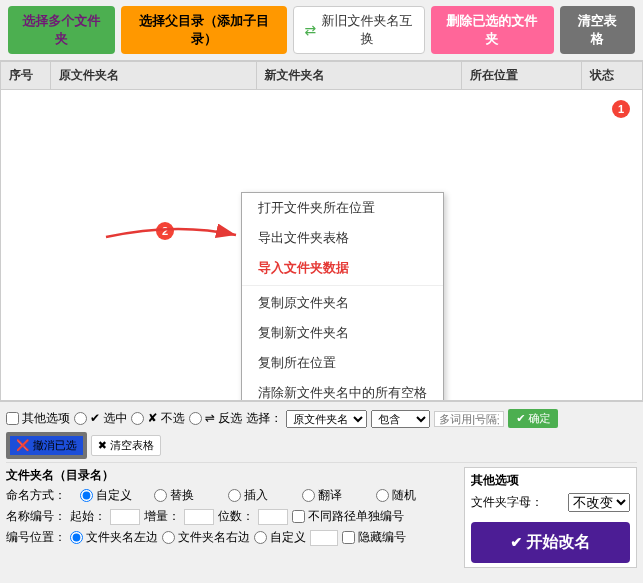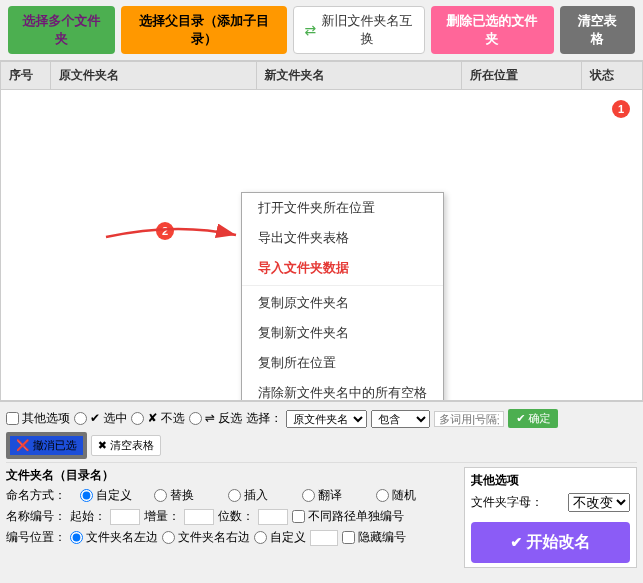--- a/index.html
+++ b/index.html
@@ -131,21 +131,21 @@
     .form-row .radio-group { display: flex; align-items: center; gap: 4px; }
 
     .num-row { display: flex; align-items: center; gap: 4px; margin-bottom: 4px; }
     .num-row label { font-size: 12px; white-space: nowrap; }
     .num-row input[type=text] { font-size: 11px; padding: 1px 2px; border: 1px solid #ccc; width: 30px; text-align: center; }
 
     .right-panel-title { font-size: 12px; font-weight: bold; margin-bottom: 4px; }
     .right-panel .form-row { justify-content: space-between; }
 
     .start-btn {
-      background: #8b5cf6; color: white; border: none;
+      background: #4c1d95; color: white; border: none;
       padding: 10px 20px; font-size: 16px; font-weight: bold;
       border-radius: 4px; cursor: pointer; width: 100%; margin-top: 6px;
     }
 
     .btn-insert { background: white; border: 1px solid #ccc; padding: 2px 6px; font-size: 11px; cursor: pointer; border-radius: 2px; }
 
     .checkbox-label { display: flex; align-items: center; gap: 3px; font-size: 12px; }
   </style>
 </head>
 <body>

